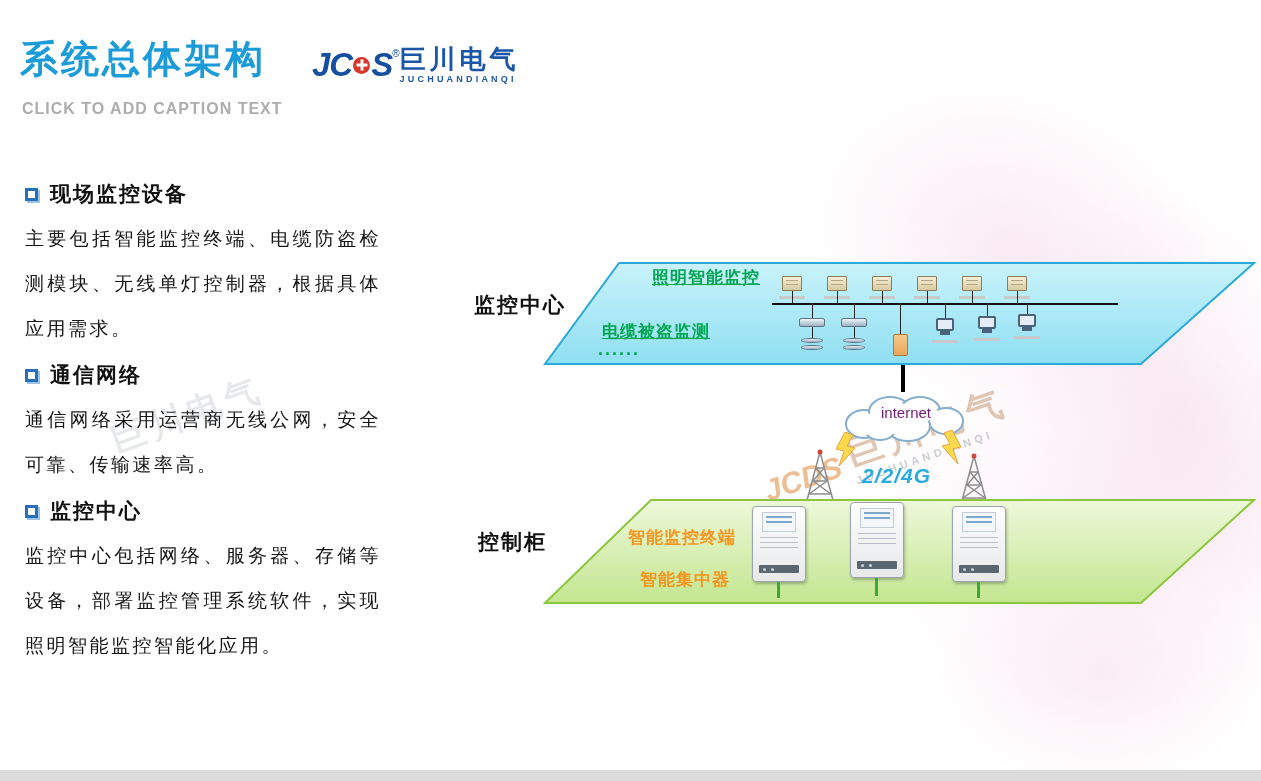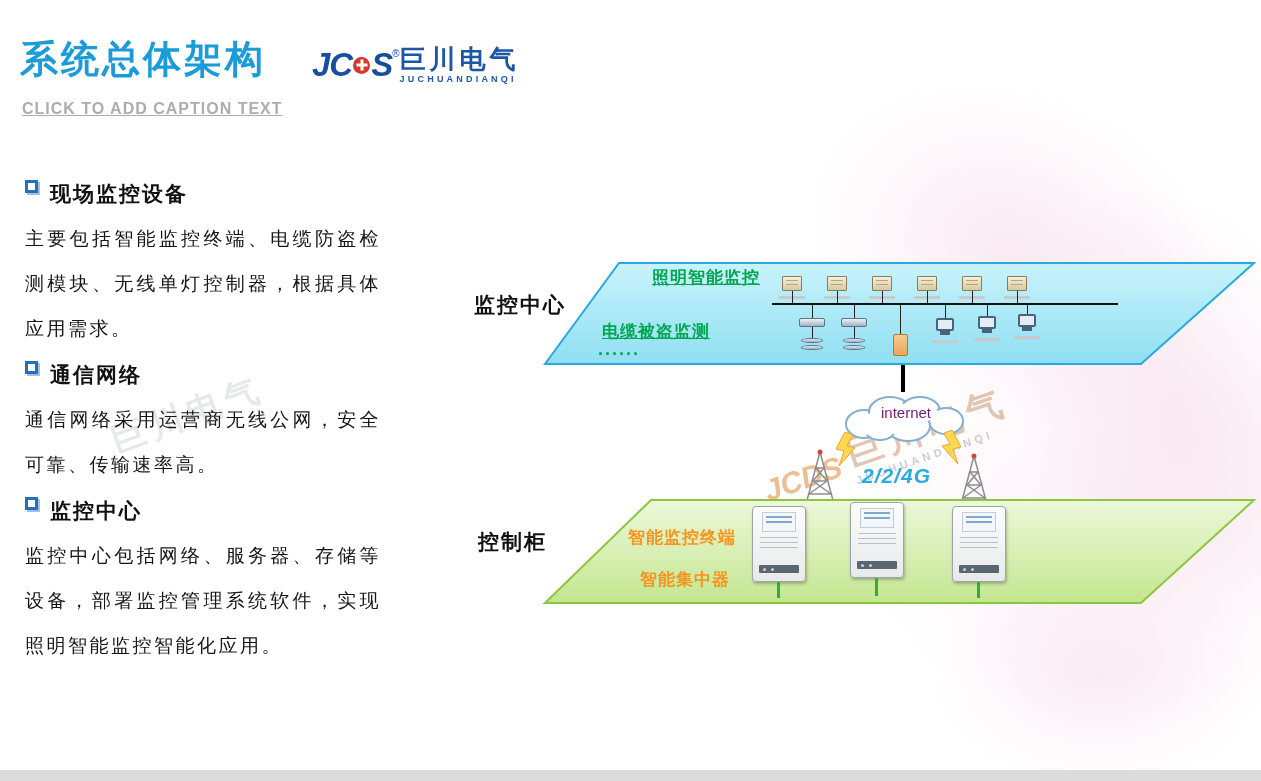--- a/index.html
+++ b/index.html
@@ -9,36 +9,36 @@
 
   
   .blob { position:absolute; border-radius:50%; pointer-events:none; }
   .blob1 { left:800px; top:90px;  width:430px; height:330px; background:radial-gradient(closest-side, rgba(246,216,232,.55), rgba(246,216,232,0)); transform:rotate(25deg); }
   .blob2 { left:860px; top:330px; width:520px; height:400px; background:radial-gradient(closest-side, rgba(248,224,238,.5),  rgba(248,224,238,0)); }
   .blob3 { left:1020px;top:180px; width:320px; height:460px; background:radial-gradient(closest-side, rgba(244,210,230,.45), rgba(244,210,230,0)); transform:rotate(-18deg); }
   .blob4 { left:930px; top:560px; width:340px; height:230px; background:radial-gradient(closest-side, rgba(247,221,235,.5),  rgba(247,221,235,0)); }
 
   
   .page-title { position:absolute; left:20px; top:34px; font-size:38px; font-weight:900; letter-spacing:3px; color:#1B9BD8; }
-  .page-subtitle { position:absolute; left:22px; top:100px; font-size:16px; font-weight:700; letter-spacing:1px; color:#ADADAD;text-decoration:underline; }
+  .page-subtitle { position:absolute; left:22px; top:100px; font-size:16px; font-weight:700; letter-spacing:1px; color:#ADADAD; }
 
   .logo { position:absolute; left:312px; top:46px; display:flex; align-items:center; gap:0; }
   .logo-mark { font-size:33px; font-weight:900; font-style:italic; color:#164FA0; letter-spacing:-1px; display:flex; align-items:center; }
   .logo-gear { display:inline-block; width:17px; height:17px; background:#D6362B; border-radius:50%; position:relative; margin:0 1px; }
   .logo-gear::before, .logo-gear::after { content:""; position:absolute; background:#fff; left:50%; top:50%; }
   .logo-gear::before { width:11px; height:3px; transform:translate(-50%,-50%); }
   .logo-gear::after  { width:3px; height:11px; transform:translate(-50%,-50%); }
   .logo-reg { font-size:10px; color:#164FA0; vertical-align:top; align-self:flex-start; margin-top:2px; }
   .logo-names { display:flex; flex-direction:column; line-height:1; }
   .logo-cn { font-size:26px; font-weight:900; color:#1B56A8; letter-spacing:4px; }
   .logo-en { font-size:9px; font-weight:700; color:#1B56A8; letter-spacing:3.2px; margin-top:3px; }
 
   
   .sections { position:absolute; left:25px; top:180px; width:356px; color:#161616; }
-  .sec-head { display:flex; align-items:flex-start; gap:12px; font-size:21px; font-weight:900; letter-spacing:2px; color:#111; }
+  .sec-head { display:flex; align-items:center; gap:12px; font-size:21px; font-weight:900; letter-spacing:2px; color:#111; }
   .sec-head + .sec-body { margin-top:8px; }
   .sec-body { font-size:19px; line-height:45px; letter-spacing:2.5px; text-align:justify; }
   .sec { margin-bottom:10px; }
   .bullet-sq { display:inline-block; width:13px; height:13px; border:3px solid #2570B8; background:#fff; box-shadow:2px 2px 0 #9CC3E5; }
   .layer-svg { position:absolute; }
   .layer-label { position:absolute; font-size:21px; font-weight:900; letter-spacing:2px; color:#111; }
   .green-text { position:absolute; font-size:17px; font-weight:900; color:#00A651; letter-spacing:1px;text-decoration:underline; }
   .green-dots { position:absolute; font-size:18px; font-weight:900; color:#00A651; letter-spacing:1px; }
   .orange-text { position:absolute; font-size:17px; font-weight:900; color:#F7941D; letter-spacing:1px; }
   .wireless { position:absolute; font-size:21px; font-weight:900; font-style:italic; color:#29ABE2; letter-spacing:1px; }

